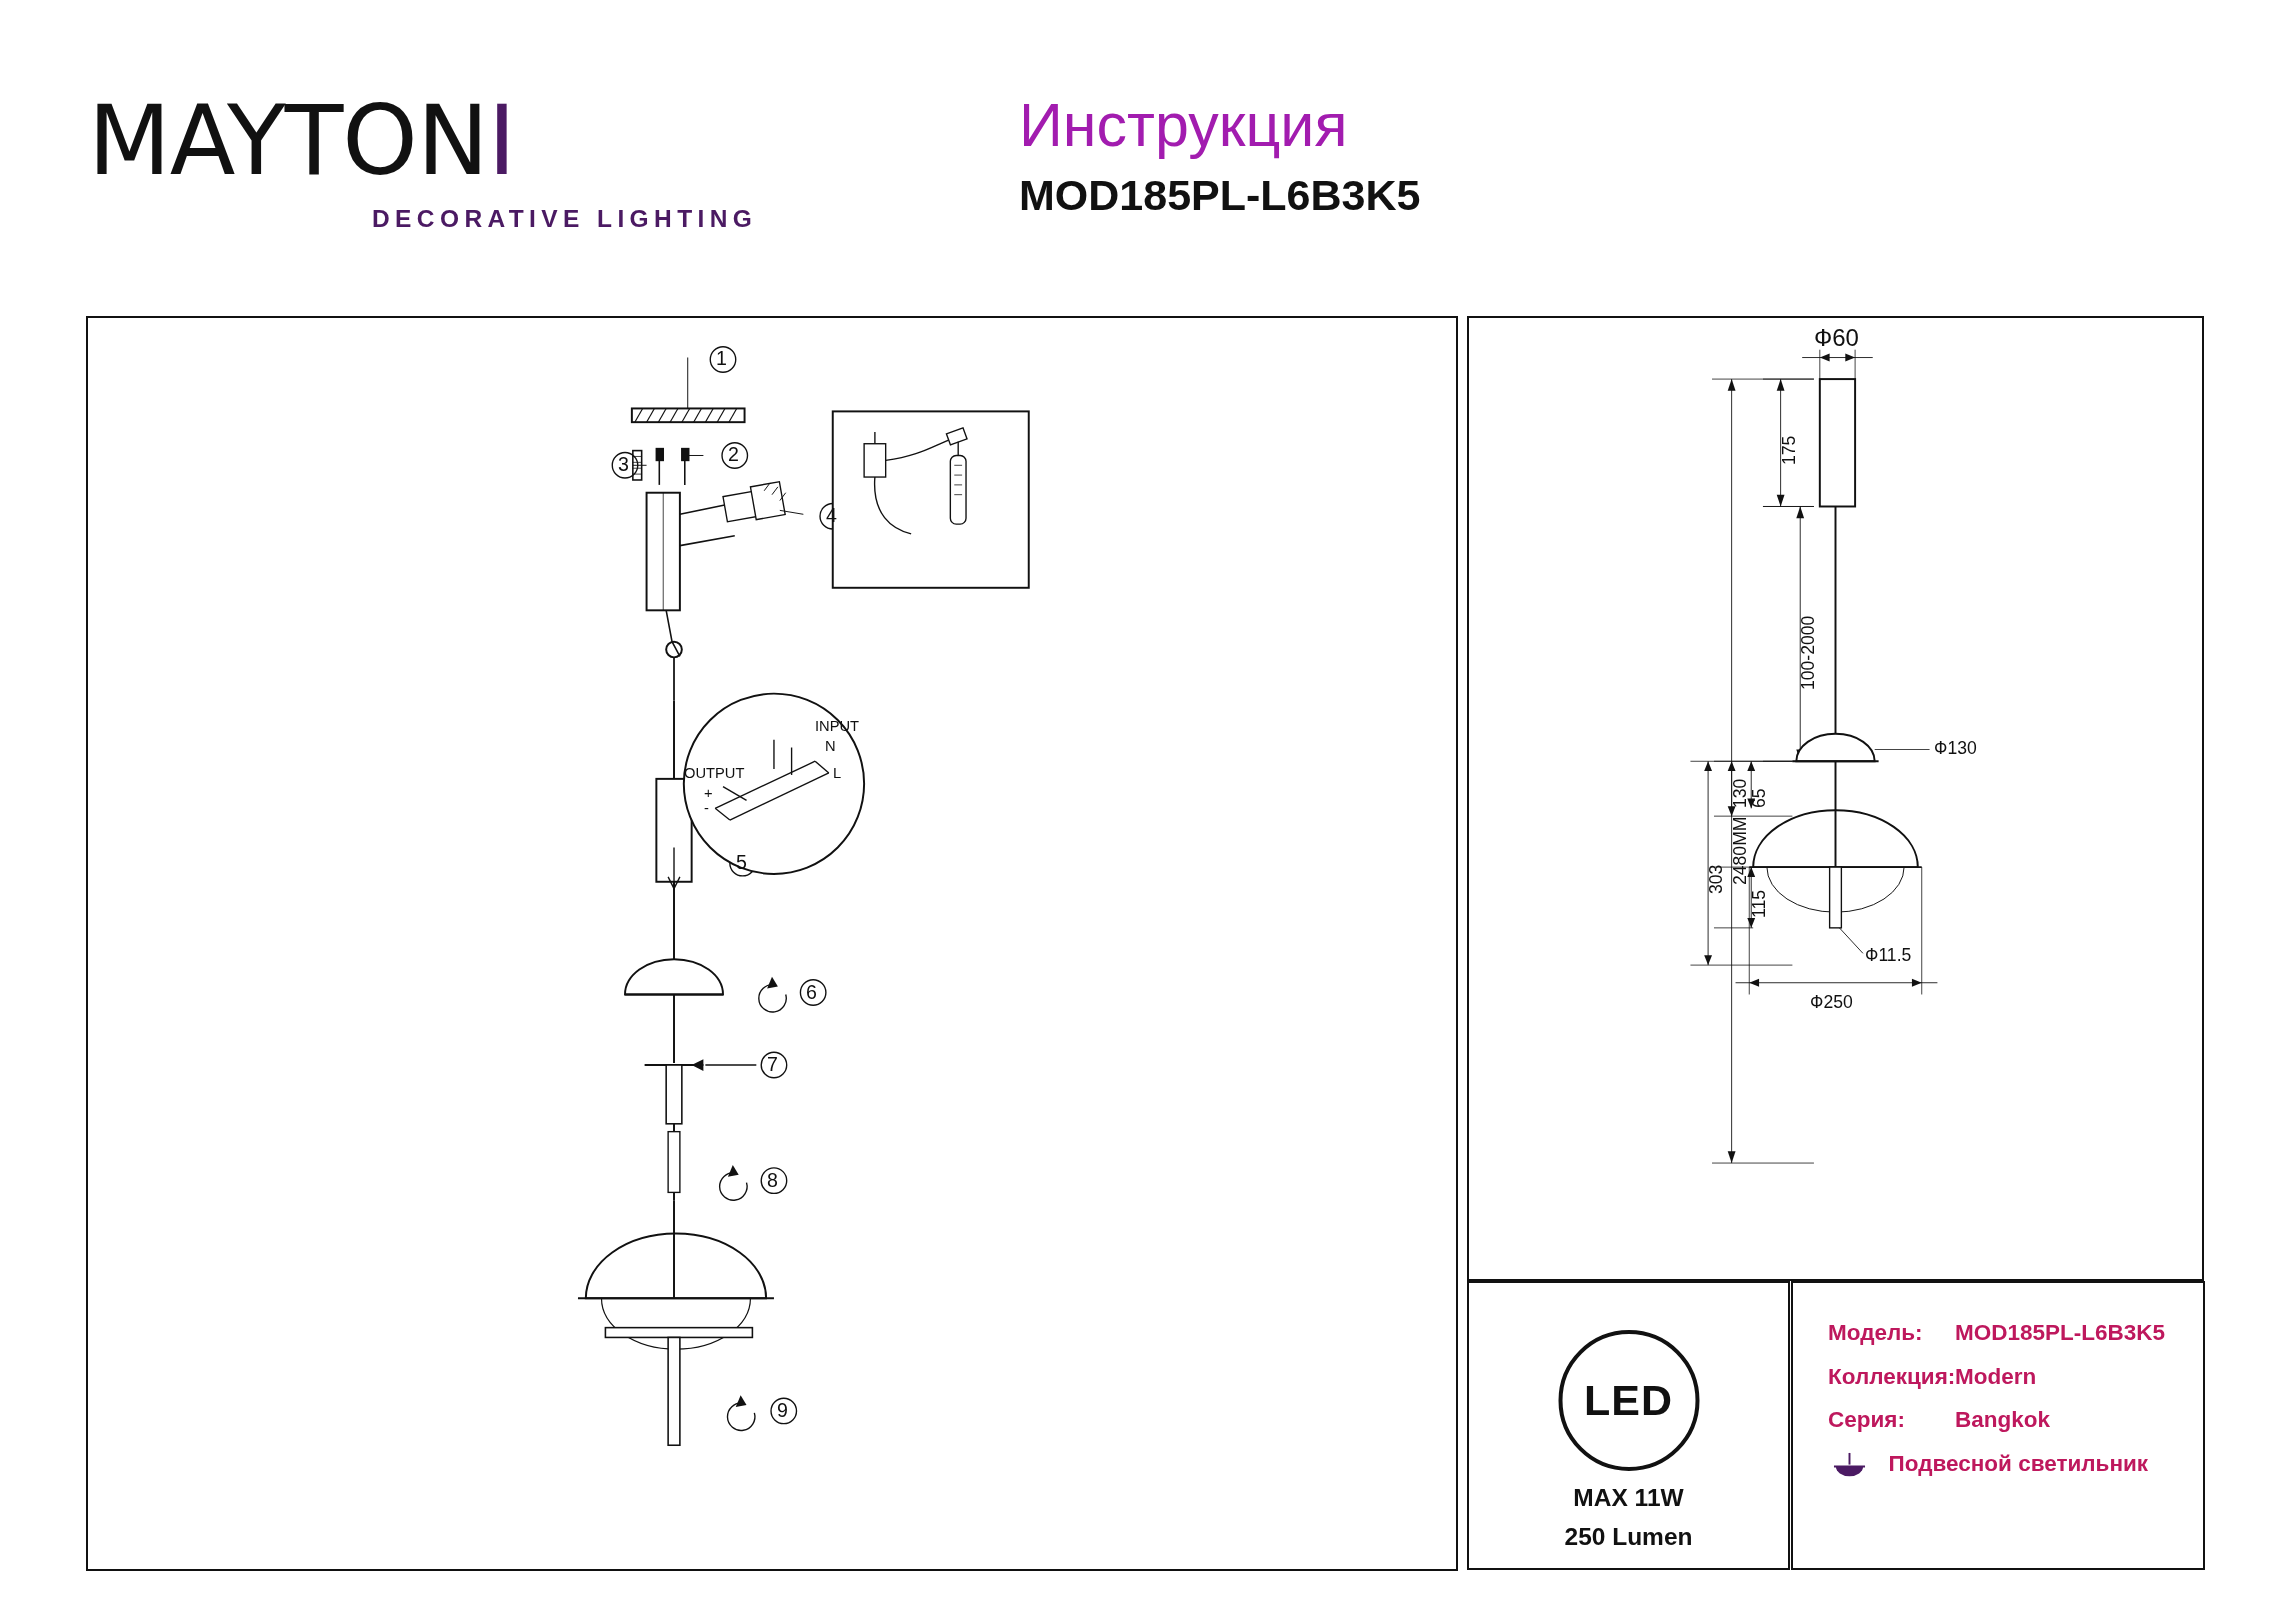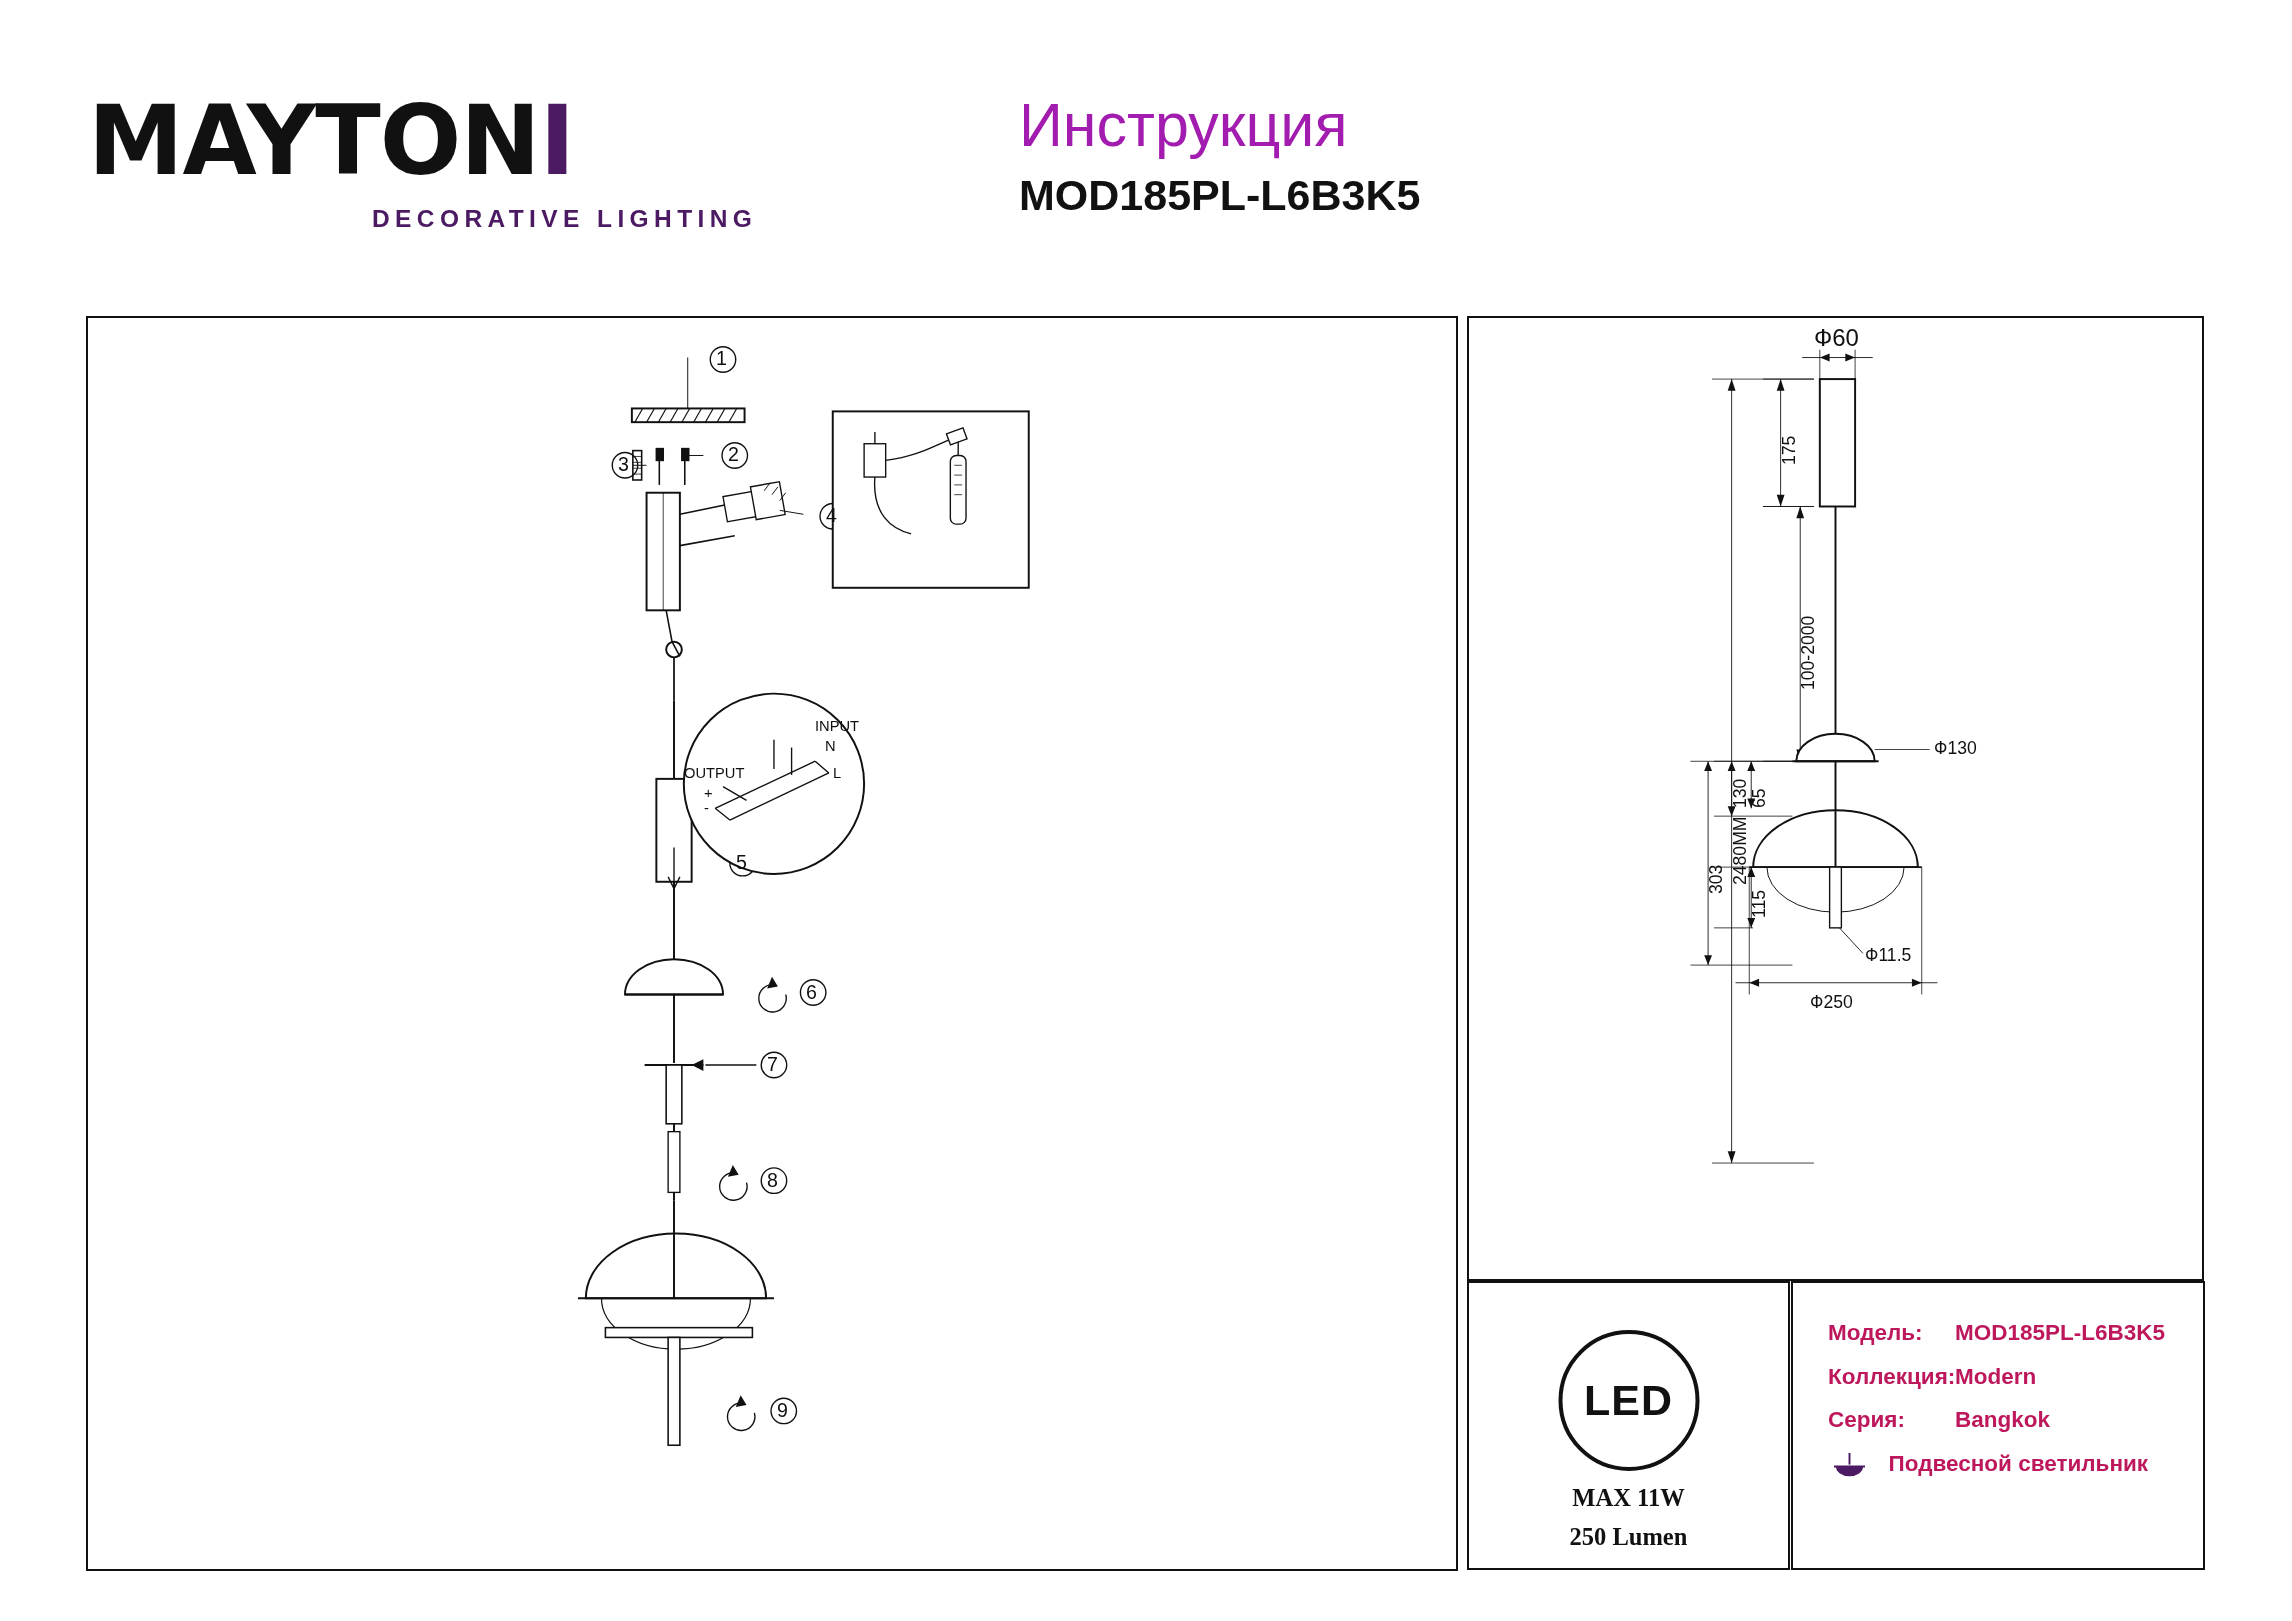--- a/index.html
+++ b/index.html
@@ -32,21 +32,21 @@
   }
   .logo-block {
     position: absolute;
     left: 0;
     top: 0;
     width: 627px;
   }
   .logo-word {
     font-family: "DejaVu Sans", sans-serif;
     font-size: 96px;
-    font-weight: bold;
+    font-weight: normal;
     letter-spacing: -1px;
     line-height: 1;
     color: #111111;
     white-space: nowrap;
   }
   .logo-word .accent-m {
     color: #111111;
   }
   .logo-word .accent-bar {
     color: #4b1a63;
@@ -139,21 +139,20 @@
     letter-spacing: 1px;
     color: #111111;
   }
   .led-line1, .led-line2 {
     position: absolute;
     width: 100%;
     text-align: center;
     font-size: 24.5px;
     font-weight: bold;
     color: #111111;
-    font-family: Liberation Serif, serif;
   }
   .led-line1 { top: 201px; }
   .led-line2 { top: 240px; }
 
   
   .spec {
     position: absolute;
     left: 35px;
     top: 37px;
     font-size: 22.5px;

